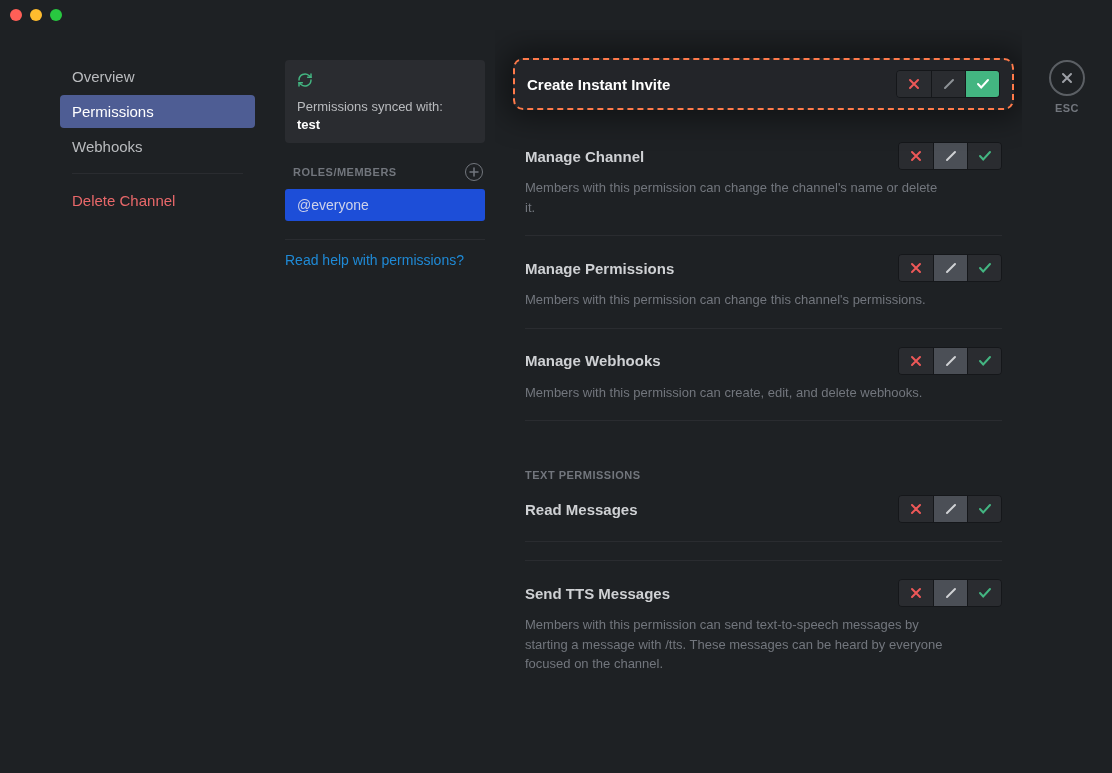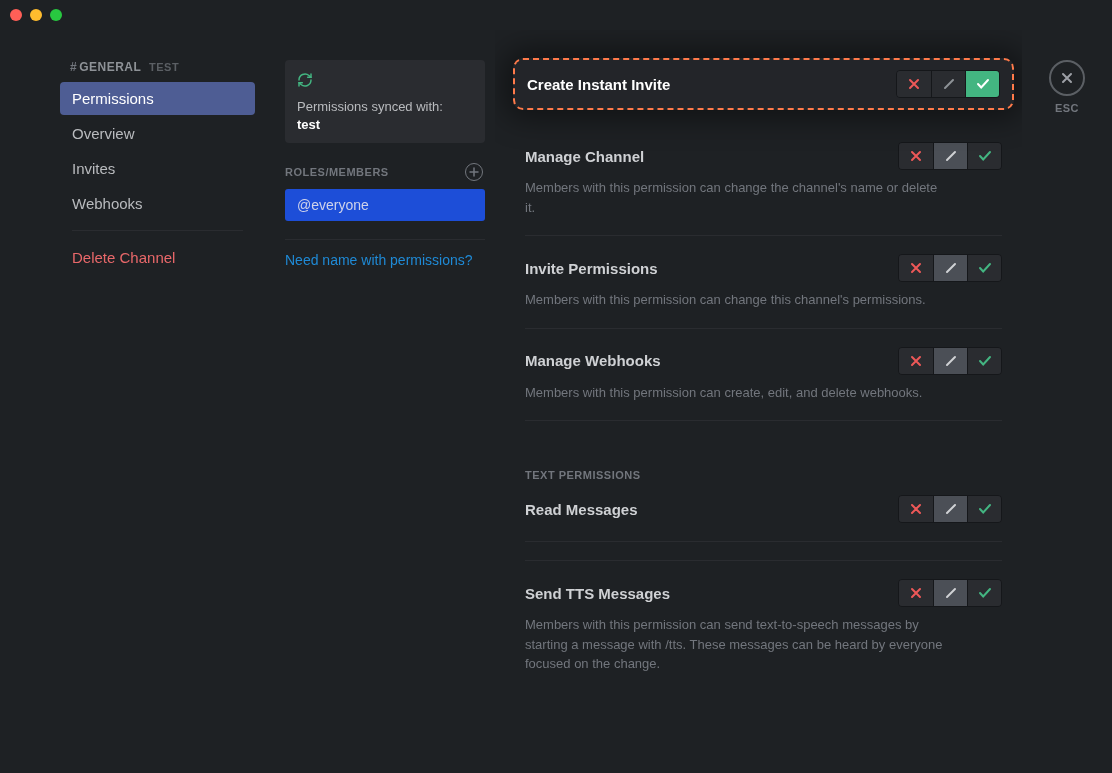--- a/index.html
+++ b/index.html
@@ -85,21 +85,21 @@
     color: #43b581;
     margin-top: 2px;
   }
   .sync-text { font-size: 13px; line-height: 1.35; color: #b9bbbe; }
   .sync-text .srv { color: #fff; font-weight: 600; }
 
   .roles-header {
     display: flex;
     align-items: center;
     justify-content: space-between;
-    margin: 20px 2px 8px 0;
+    margin: 20px 2px 8px 8px;
     font-size: 11px;
     font-weight: 700;
     letter-spacing: 0.5px;
     color: #72767d;
     text-transform: uppercase;
   }
   .roles-header .plus {
     color: #72767d;
     font-size: 15px;
     cursor: pointer;
@@ -241,28 +241,23 @@
 
 <div class="titlebar">
   <div class="tl-dot tl-red"></div>
   <div class="tl-dot tl-yellow"></div>
   <div class="tl-dot tl-green"></div>
 </div>
 
 <div class="content">
 
   <div class="sidebar">
-    <div class="sb-header">
-      <span class="hash">#</span><span class="cname">GENERAL</span>
-      <span class="tag">TEST</span>
-    </div>
     <div class="sb-items">
+      <div class="sb-item">Overview</div>
       <div class="sb-item active">Permissions</div>
-      <div class="sb-item">Overview</div>
-      <div class="sb-item">Invites</div>
       <div class="sb-item">Webhooks</div>
       <div class="sb-divider"></div>
       <div class="sb-item danger">Delete Channel</div>
     </div>
   </div>
 
   <div class="midcol">
     <div class="sync-box">
       <span class="sync-icon">
         <svg width="16" height="16" viewBox="0 0 24 24" fill="none" stroke="#43b581" stroke-width="2.2" stroke-linecap="round">
@@ -284,21 +279,21 @@
         <svg width="10" height="10" viewBox="0 0 10 10">
             <path d="M5 1v8M1 5h8" stroke="#72767d" stroke-width="1.5" stroke-linecap="round"></path>
           </svg>
       </span>
     </div>
 
     <div class="role-pill">@everyone</div>
 
     <div class="mid-divider"></div>
 
-    <div class="help-link">Need name with permissions?</div>
+    <div class="help-link">Read help with permissions?</div>
   </div>
 
   <div class="maincol">
 
 
     <div class="highlight-wrap">
       <div class="perm-row">
         <div class="perm-title">Create Instant Invite</div>
         <div class="tri">
           <button class="deny">
@@ -342,21 +337,21 @@
               </svg>
             </button>
         </div>
       </div>
       <div class="perm-desc">Members with this permission can change the channel's name or delete it.</div>
     </div>
     <div class="perm-divider"></div>
 
     <div class="perm">
       <div class="perm-row">
-        <div class="perm-title">Invite Permissions</div>
+        <div class="perm-title">Manage Permissions</div>
         <div class="tri">
           <button class="deny">
               <svg width="12" height="12" viewBox="0 0 12 12" stroke-width="2" stroke-linecap="round">
                 <path d="M2 2l8 8M10 2l-8 8"></path>
               </svg>
             </button>
           <button class="neutral active">
               <svg width="14" height="14" viewBox="0 0 14 14" stroke-width="2" stroke-linecap="round">
                 <path d="M3 11L11 3"></path>
               </svg>
@@ -440,21 +435,21 @@
                 <path d="M3 11L11 3"></path>
               </svg>
             </button>
           <button class="allow">
               <svg width="14" height="14" viewBox="0 0 14 14" stroke-width="2" stroke-linecap="round" fill="none">
                 <path d="M2 7l3.2 3.5L12 3"></path>
               </svg>
             </button>
         </div>
       </div>
-      <div class="perm-desc">Members with this permission can send text-to-speech messages by starting a message with /tts. These messages can be heard by everyone focused on the change.</div>
+      <div class="perm-desc">Members with this permission can send text-to-speech messages by starting a message with /tts. These messages can be heard by everyone focused on the channel.</div>
     </div>
 
   </div>
 
   <div class="esc-col">
     <div class="esc-circle">
       <svg width="14" height="14" viewBox="0 0 14 14" stroke-width="2" stroke-linecap="round">
           <path d="M3 3l8 8M11 3l-8 8"></path>
         </svg>
     </div>

